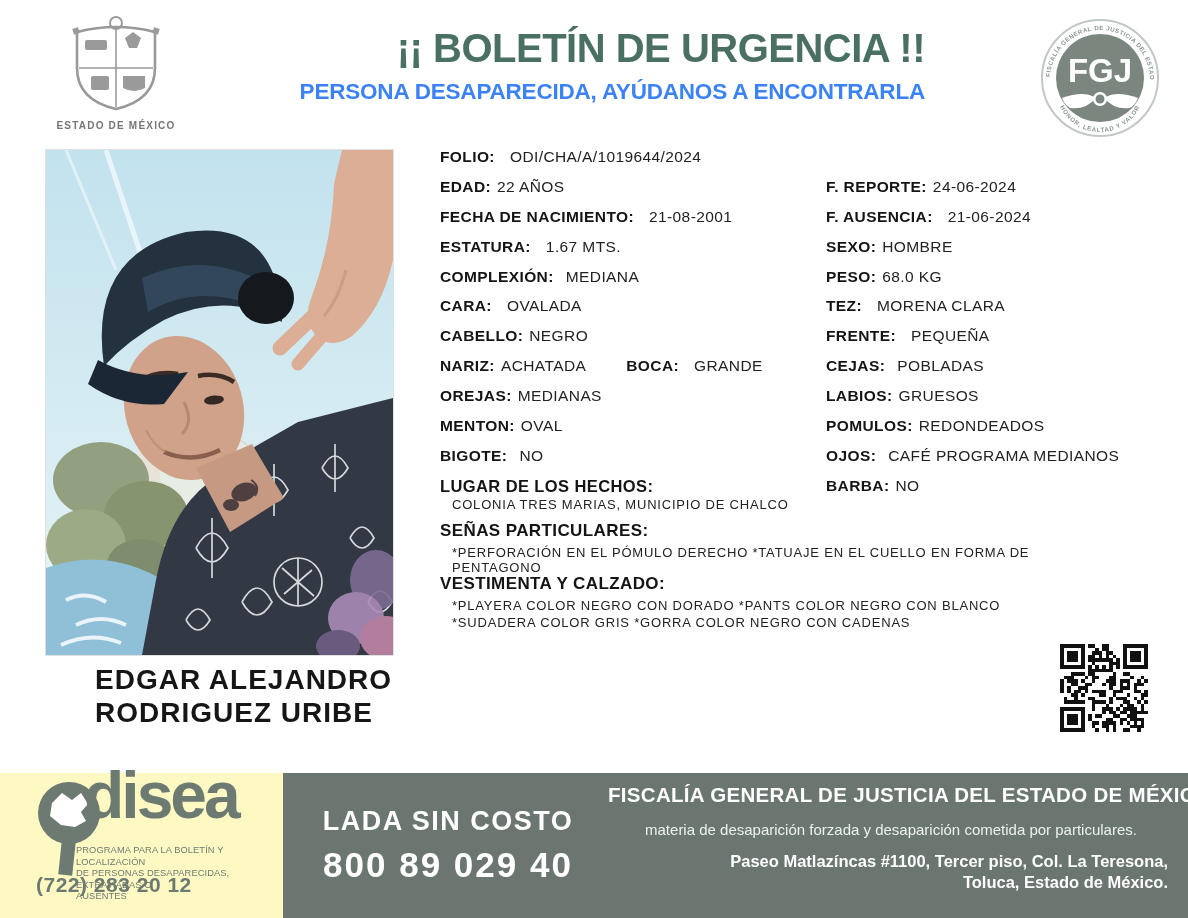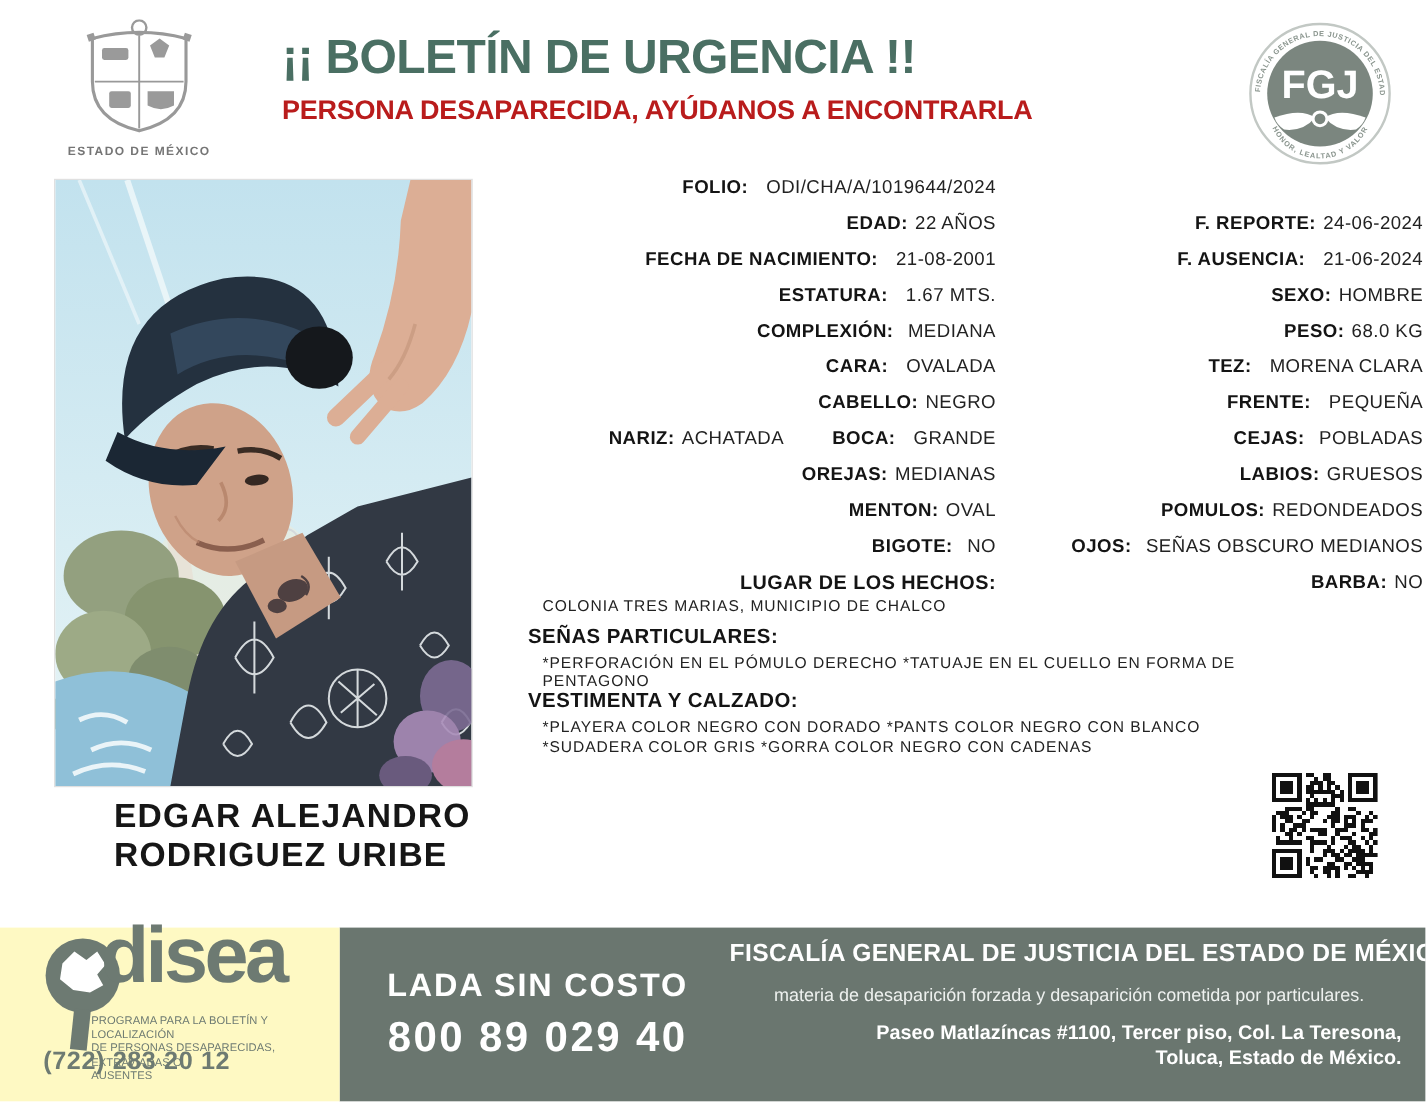--- a/index.html
+++ b/index.html
@@ -3,32 +3,32 @@
 <meta charset="utf-8">
 <style>
   html,body{margin:0;padding:0;}
   body{
     width:1188px;height:918px;position:relative;background:#ffffff;
     font-family:"Liberation Sans", sans-serif;color:#151515;overflow:hidden;
   }
   
   .coat{position:absolute;left:26px;top:16px;width:180px;text-align:center;}
   .coat-caption{margin-top:4px;font-size:10px;font-weight:700;color:#757575;letter-spacing:1.2px;white-space:nowrap;}
-  .title-block{position:absolute;left:235px;top:26px;width:690px;text-align:left;}
+  .title-block{position:absolute;left:235px;top:26px;width:690px;text-align:right;}
   .main-title{font-size:40px;font-weight:800;color:#4a6f63;letter-spacing:-.5px;white-space:nowrap;}
-  .sub-title{margin-top:8px;font-size:22.5px;font-weight:700;color:#b91c1c;letter-spacing:-.2px;white-space:nowrap;}
+  .sub-title{margin-top:8px;font-size:22.5px;font-weight:700;color:#3b82f6;letter-spacing:-.2px;white-space:nowrap;}
   .fgj{position:absolute;left:1026px;top:14px;width:148px;height:130px;}
   
   .photo{position:absolute;left:46px;top:150px;width:347px;height:505px;outline:1px solid #e0e0e0;}
   
   .name{position:absolute;left:95px;top:663px;font-size:28px;font-weight:800;line-height:33px;letter-spacing:1px;color:#161616;}
   
   .colL{position:absolute;left:440px;top:148px;width:390px;}
   .colR{position:absolute;left:826px;top:177.9px;width:360px;}
-  .row{height:29.9px;display:flex;align-items:flex-start;font-size:15.5px;letter-spacing:.4px;white-space:nowrap;justify-content:flex-end;}
+  .row{height:29.9px;display:flex;align-items:flex-start;font-size:15.5px;letter-spacing:.4px;white-space:nowrap;}
   .lbl{font-weight:800;color:#141414;}
   .val{font-weight:400;margin-left:6px;color:#222;}
   .val.nogap{margin-left:15px;}
   .val.wide{margin-left:12px;}
   .lbl2{font-weight:800;margin-left:40px;}
   .lbl.big{font-size:16.5px;}
   .detail{position:absolute;font-size:13px;letter-spacing:.8px;color:#222;}
   .sect-head{position:absolute;font-size:17px;font-weight:800;letter-spacing:.4px;color:#141414;white-space:nowrap;}
   
   .qr{position:absolute;left:1060px;top:644px;width:88px;height:88px;}
@@ -272,21 +272,21 @@
   <div class="row">
     <span class="lbl">LABIOS:</span>
     <span class="val">GRUESOS</span>
   </div>
   <div class="row">
     <span class="lbl">POMULOS:</span>
     <span class="val">REDONDEADOS</span>
   </div>
   <div class="row">
     <span class="lbl">OJOS:</span>
-    <span class="val wide">SEÑAS OBSCURO MEDIANOS</span>
+    <span class="val wide">CAFÉ PROGRAMA MEDIANOS</span>
   </div>
   <div class="row">
     <span class="lbl">BARBA:</span>
     <span class="val">NO</span>
   </div>
 </div>
 
 <div class="sect-head" style="left:440px;top:521px;">SEÑAS PARTICULARES:</div>
 <div class="detail" style="left:452px;top:545px;width:660px;">*PERFORACIÓN EN EL PÓMULO DERECHO  *TATUAJE EN EL CUELLO EN FORMA DE PENTAGONO</div>
 

